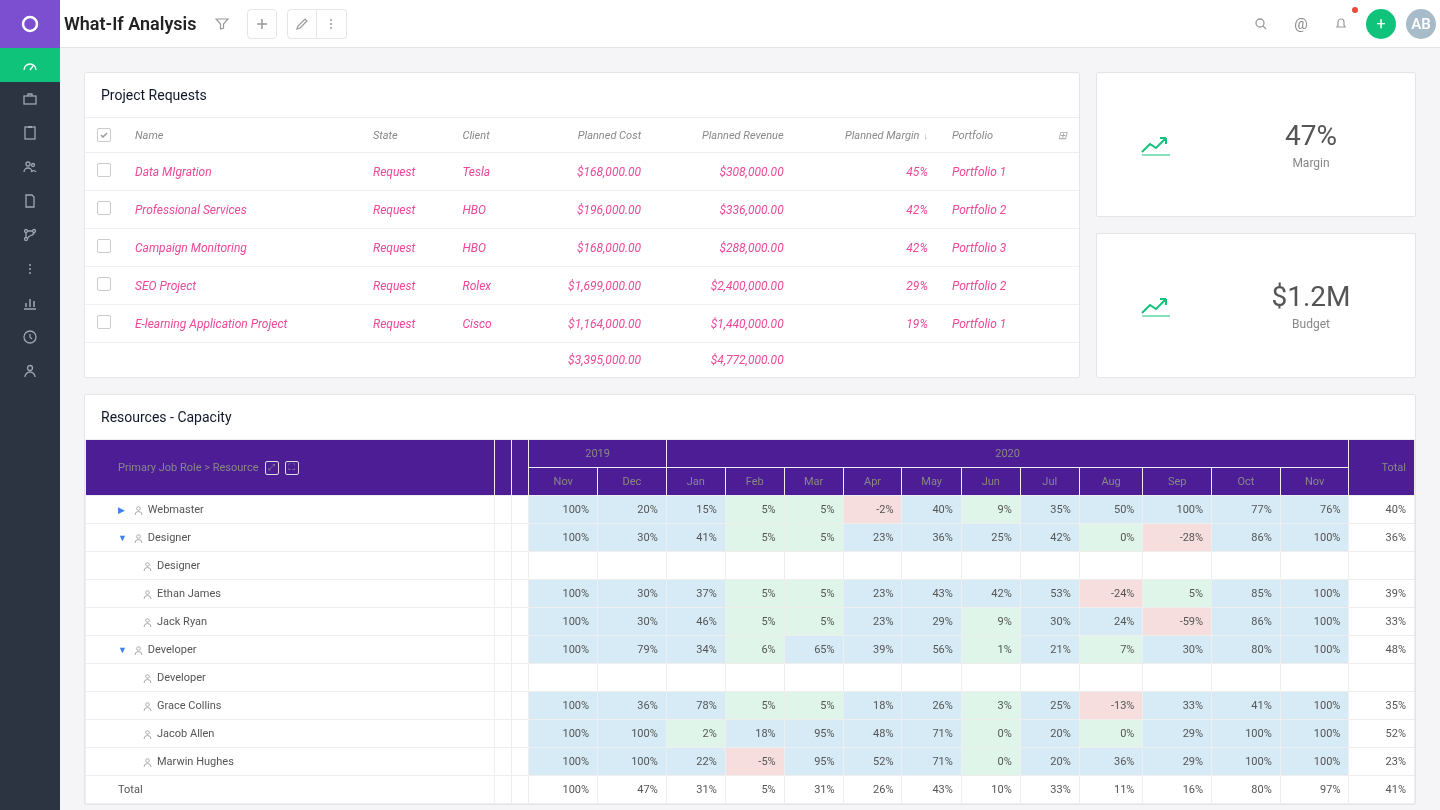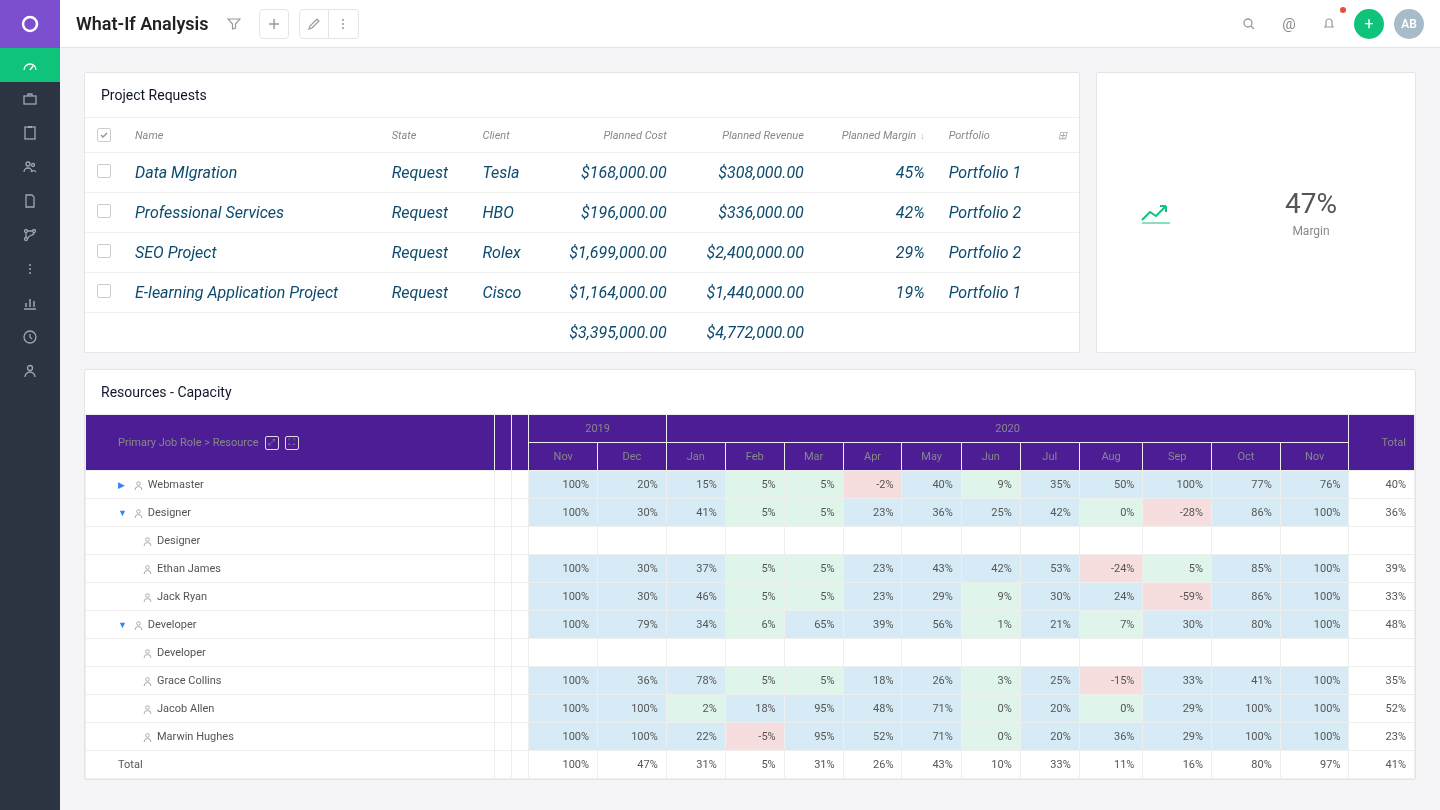--- a/index.html
+++ b/index.html
@@ -4,48 +4,48 @@
 <style>
 * { box-sizing: border-box; margin: 0; padding: 0; }
 body { font-family: -apple-system, BlinkMacSystemFont, "Segoe UI", Roboto, sans-serif; background: #f5f5f7; color: #333; font-size: 12px; }
 .app { display: flex; height: 100vh; }
 .rail { width: 60px; background: #2d3441; display: flex; flex-direction: column; align-items: center; }
 .rail-top { width: 60px; height: 48px; background: #7b4fcf; display: flex; align-items: center; justify-content: center; color: #fff; }
 .rail-item { width: 60px; height: 34px; display: flex; align-items: center; justify-content: center; color: #9fa6b2; cursor: pointer; }
 .rail-item.active { background: #10c37b; color: #fff; }
 .rail-gap { flex: 0 0 20px; }
 .main { flex: 1; display: flex; flex-direction: column; overflow: hidden; }
-.topbar { height: 48px; background: #fff; border-bottom: 1px solid #e5e5e8; display: flex; align-items: center; padding: 0 16px; gap: 10px; }
+.topbar { height: 48px; background: #fff; border-bottom: 1px solid #e5e5e8; display: flex; align-items: center; padding: 0 4px; gap: 10px; }
 .title { font-size: 18px; font-weight: 600; color: #222; }
 .icon-btn { width: 30px; height: 30px; border: 1px solid #e5e5e8; border-radius: 4px; display: flex; align-items: center; justify-content: center; color: #888; background: #fff; cursor: pointer; }
 .icon-btn.noborder { border: none; }
 .icon-group { display: flex; }
 .icon-group .icon-btn { border-radius: 0; }
 .icon-group .icon-btn:first-child { border-radius: 4px 0 0 4px; }
 .icon-group .icon-btn:last-child { border-radius: 0 4px 4px 0; border-left: none; }
 .spacer { flex: 1; }
 .add-fab { width: 30px; height: 30px; border-radius: 50%; background: #10c37b; color: #fff; display: flex; align-items: center; justify-content: center; cursor: pointer; font-size: 16px; }
-.avatar { width: 30px; height: 30px; border-radius: 50%; background: #a8bbc9; color: #fff; display: flex; align-items: center; justify-content: center; font-size: 12px; font-weight: 600; }
+.avatar { width: 30px; height: 30px; border-radius: 50%; background: #a8bbc9; color: #fff; display: flex; align-items: center; justify-content: center; font-size: 15px; font-weight: 600; }
 .notif { position: relative; }
 .notif-dot { position: absolute; top: -2px; right: -2px; width: 6px; height: 6px; border-radius: 50%; background: #e74c3c; }
 .content { flex: 1; padding: 24px; display: flex; flex-direction: column; gap: 16px; overflow: auto; }
 .row1 { display: flex; gap: 16px; }
 .panel { background: #fff; border: 1px solid #e5e5e8; border-radius: 2px; }
 .panel-title { padding: 14px 16px; font-size: 14px; color: #0f172a; }
 .projects { flex: 1; }
 .kpi-col { width: 320px; display: flex; flex-direction: column; gap: 16px; }
 .kpi { flex: 1; display: flex; align-items: center; padding: 0 24px; gap: 40px; }
 .kpi-icon { width: 70px; display: flex; align-items: center; justify-content: center; color: #10c37b; font-size: 24px; }
 .kpi-val { flex: 1; text-align: center; }
 .kpi-num { font-size: 28px; color: #555; font-weight: 400; }
 .kpi-lbl { font-size: 12px; color: #888; margin-top: 4px; }
 table.pt { width: 100%; border-collapse: collapse; font-style: italic; }
 .pt th { font-size: 11px; font-weight: 400; color: #888; text-align: left; padding: 10px 12px; border-top: 1px solid #eee; border-bottom: 1px solid #eee; }
 .pt th.r, .pt td.r { text-align: right; }
-.pt td { font-size: 16px; color: #0c4a6e; padding: 10px 12px; border-bottom: 1px solid #f0f0f0; }
+.pt td { font-size: 12px; color: #ec4899; padding: 10px 12px; border-bottom: 1px solid #f0f0f0; }
 .pt tr.total td { border-bottom: none; }
 .chk { width: 14px; height: 14px; border: 1px solid #ccc; border-radius: 2px; display: inline-block; }
 .sort-icon { font-size: 9px; margin-left: 4px; color: #aaa; }
 .resources { width: 100%; }
 .rt-wrap { overflow-x: auto; }
 table.rt { width: 100%; border-collapse: collapse; font-size: 11px; }
 .rt th, .rt td { border: 1px solid #eee; padding: 7px 8px; text-align: right; color: #555; }
 .rt th { font-weight: 400; color: #888; background: #4c1d95; }
 .rt .namecell { text-align: left; min-width: 260px; white-space: nowrap; padding-left: 32px; }
 .rt .year-hdr { text-align: center; }
@@ -222,20 +222,31 @@
     <td>Request</td>
     <td>HBO</td>
     <td class="r">$196,000.00</td>
     <td class="r">$336,000.00</td>
     <td class="r">42%</td>
     <td>Portfolio 2</td>
                   <td></td>
                 </tr>
                 <tr>
                   <td><span class="chk"></span></td>
+    <td>Campaign Monitoring</td>
+    <td>Request</td>
+    <td>HBO</td>
+    <td class="r">$168,000.00</td>
+    <td class="r">$288,000.00</td>
+    <td class="r">42%</td>
+    <td>Portfolio 3</td>
+                  <td></td>
+                </tr>
+                <tr>
+                  <td><span class="chk"></span></td>
     <td>SEO Project</td>
     <td>Request</td>
     <td>Rolex</td>
     <td class="r">$1,699,000.00</td>
     <td class="r">$2,400,000.00</td>
     <td class="r">29%</td>
     <td>Portfolio 2</td>
                   <td></td>
                 </tr>
                 <tr>
@@ -268,20 +279,32 @@
           <div class="panel kpi">
             <div class="kpi-icon">
               <svg width="30" height="22" viewBox="0 0 30 22">
                   <path d="M1 18l8-8 6 4 10-10m0 0v6m0-6h-6" fill="none" stroke="#10c37b" stroke-width="2"></path>
                   <path d="M1 21h28" stroke="#10c37b" stroke-width="1"></path>
                 </svg>
             </div>
             <div class="kpi-val">
               <div class="kpi-num">47%</div>
               <div class="kpi-lbl">Margin</div>
+            </div>
+          </div>
+          <div class="panel kpi">
+            <div class="kpi-icon">
+              <svg width="30" height="22" viewBox="0 0 30 22">
+                  <path d="M1 18l8-8 6 4 10-10m0 0v6m0-6h-6" fill="none" stroke="#10c37b" stroke-width="2"></path>
+                  <path d="M1 21h28" stroke="#10c37b" stroke-width="1"></path>
+                </svg>
+            </div>
+            <div class="kpi-val">
+              <div class="kpi-num">$1.2M</div>
+              <div class="kpi-lbl">Budget</div>
             </div>
           </div>
         </div>
       </div>
 
       <div class="panel resources">
         <div class="panel-title">Resources - Capacity</div>
         <div class="rt-wrap">
           <table class="rt">
             <thead>
@@ -479,21 +502,21 @@
                   <td></td>
                   <td class="c-blue">100%</td>
                   <td class="c-blue">36%</td>
                   <td class="c-blue">78%</td>
                   <td class="c-green">5%</td>
                   <td class="c-green">5%</td>
                   <td class="c-blue">18%</td>
                   <td class="c-blue">26%</td>
                   <td class="c-green">3%</td>
                   <td class="c-blue">25%</td>
-                  <td class="c-pink">-15%</td>
+                  <td class="c-pink">-13%</td>
                   <td class="c-blue">33%</td>
                   <td class="c-blue">41%</td>
                   <td class="c-blue">100%</td>
                   <td>35%</td>
                 </tr>
                 <tr>
                   <td class="namecell"><span style="display:inline-block;width:24px"></span><svg width="11" height="11" viewBox="0 0 11 11" style="display:inline;vertical-align:middle;margin-right:4px">
                       <circle cx="5.5" cy="3.5" r="1.8" fill="none" stroke="#aaa" stroke-width="1"></circle>
                       <path d="M2 10a3.5 3.5 0 0 1 7 0" fill="none" stroke="#aaa" stroke-width="1"></path>
                     </svg><span>Jacob Allen</span></td>

